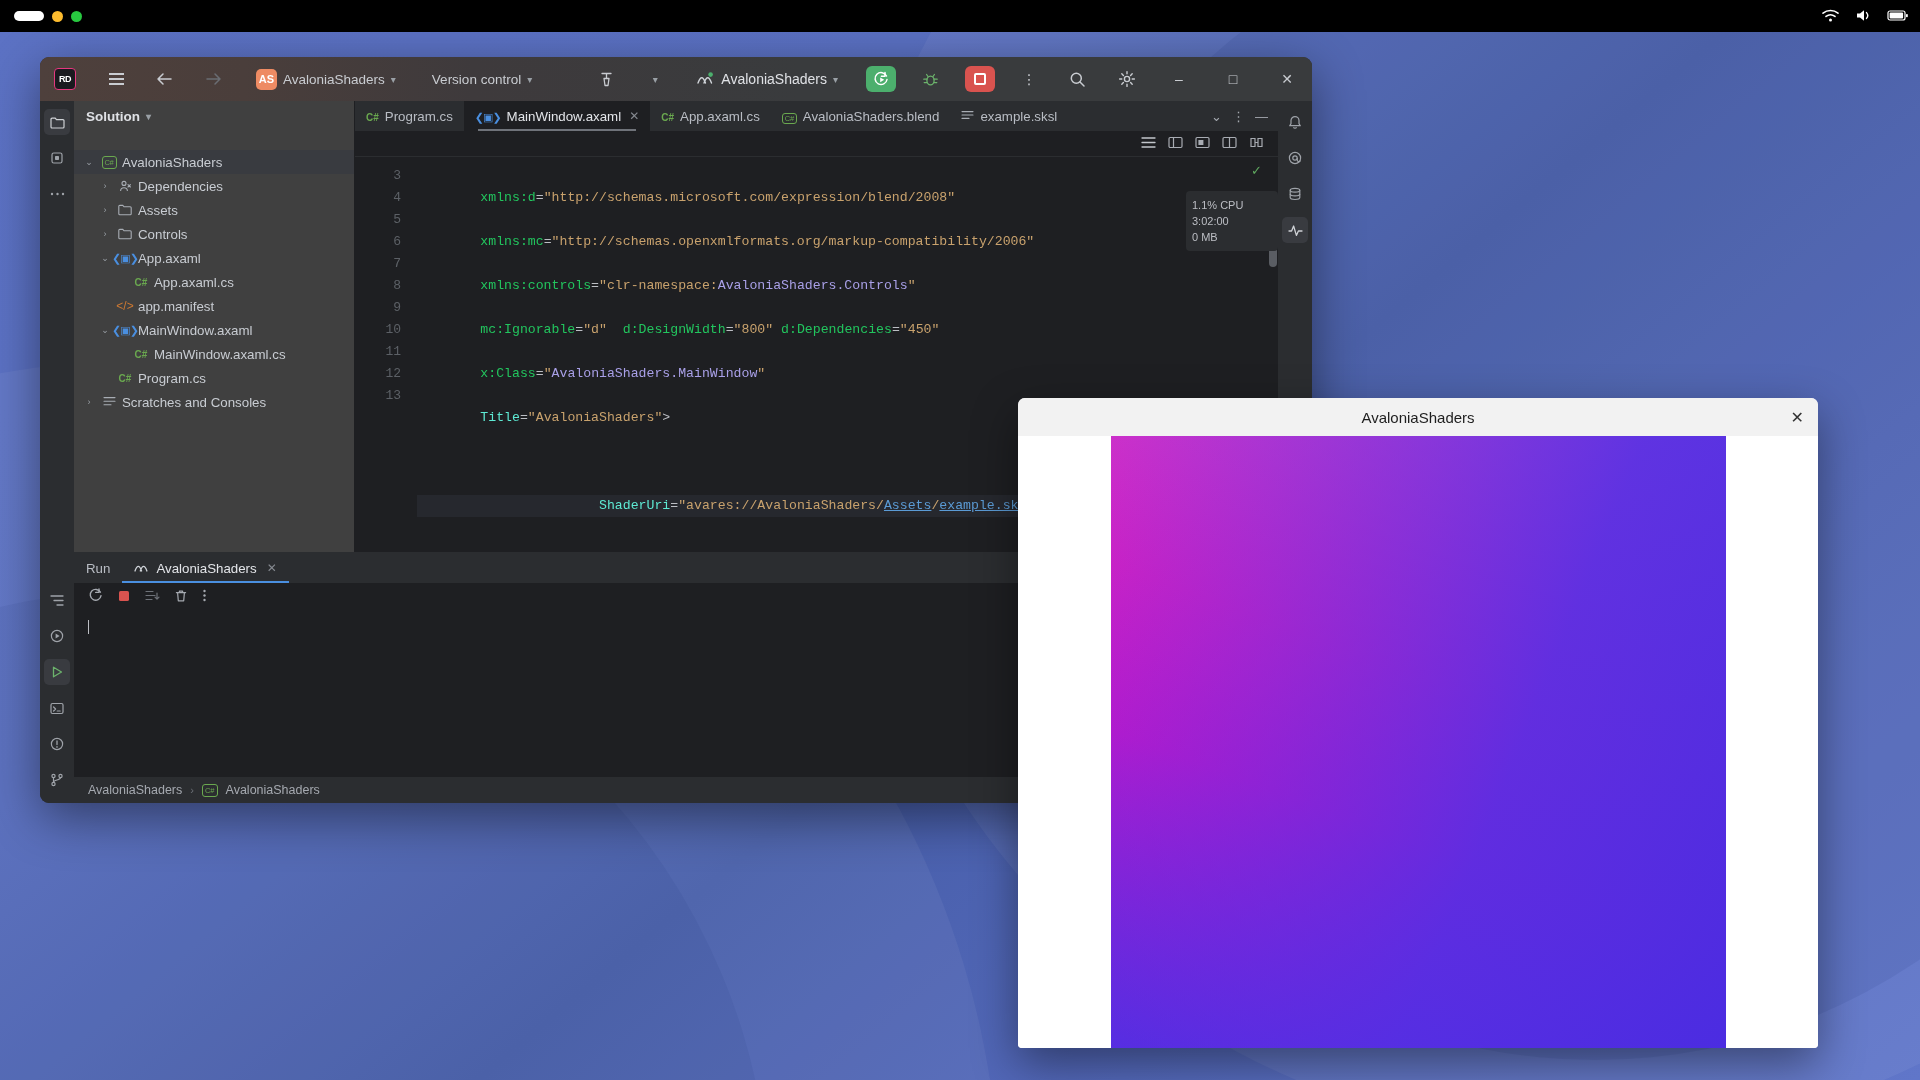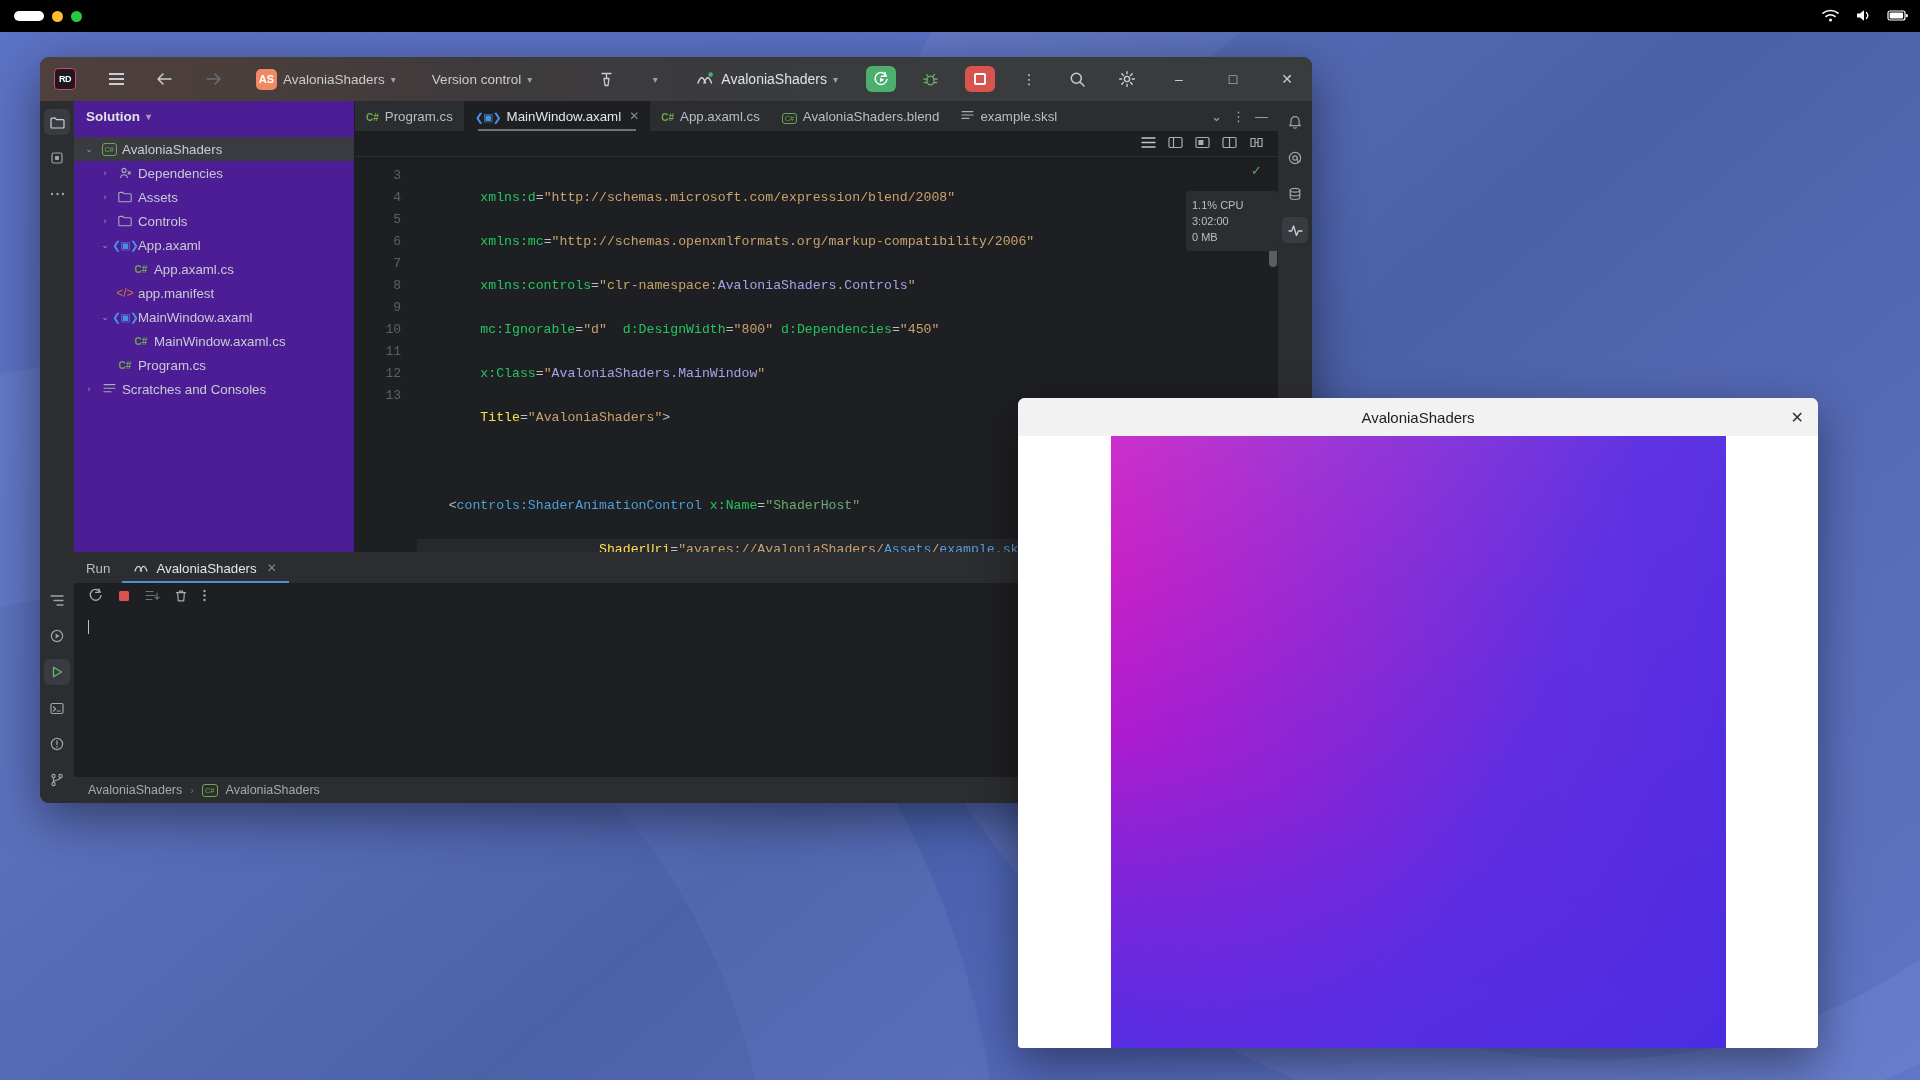--- a/index.html
+++ b/index.html
@@ -101,22 +101,22 @@
     width: 34px; flex: 0 0 34px; background: #2b2d30;
     display: flex; flex-direction: column; align-items: center;
     padding-top: 8px; gap: 10px;
   }
 
   #center { flex: 1 1 auto; display: flex; flex-direction: column; min-width: 0; }
   #center-top { flex: 1 1 auto; display: flex; min-height: 0; }
 
   
   #solution {
-    width: 281px; flex: 0 0 281px; background: #4c1d95;
-    display: flex; flex-direction: column; border-right: 1px solid #1e1f22;
+    width: 281px; flex: 0 0 281px; background: #404040;
+    display: flex; flex-direction: column; border-right: 1px solid #1e1f22; gap: 13px;
   }
   #sol-header {
     height: 30px; display:flex; align-items:center; gap:6px;
     padding: 0 12px; font-size: 13.5px; color:#dfe1e5; font-weight:600;
   }
   #sol-tree { flex:1 1 auto; padding-top: 6px; font-size: 13.3px; overflow:hidden; }
   .node { height: 24px; display:flex; align-items:center; gap:5px; padding-right:8px; white-space:nowrap; }
   .node.selected { background:#393b40; }
   .arrow { width: 14px; text-align:center; color:#9aa0a6; font-size:9px; flex:0 0 14px; }
   .arrow.none { visibility:hidden; }
@@ -150,21 +150,21 @@
     padding: 8px 10px 0 0; color:#5c6066; font-size:13px;
     font-family:"Liberation Mono", monospace; line-height:22px;
   }
   #code {
     flex:1 1 auto; padding: 8px 0 0 6px; font-family:"Liberation Mono", monospace;
     font-size:13.2px; line-height:22px; white-space:pre; color:#bcbec4; overflow:hidden;
   }
   .ln { height:22px; }
   .ln.cur { background:#26282e; }
   .k-ns { color:#22c55e; }
-  .k-attr { color:#fde047; }
+  .k-attr { color:#5eead4; }
   .k-str { color:#c9a26d; }
   .k-ctl { color:#4e9fd4; }
   .k-val { color:#a9a0e8;text-align:center; }
   .k-punc { color:#bcbec4; }
   .k-link { color:#5b9bd5; text-decoration:underline; }
   .k-green { color:#6aab73; }
   #code-scroll {
     position:absolute; right:0; top:0; bottom:0; width:10px;
   }
   #code-scroll .thumb { position:absolute; top:40px; width:8px; height:70px; background:#5a5d63; border-radius:4px; right:1px; }
@@ -594,21 +594,20 @@
                 <div class="ln">13</div>
               </div>
             <div id="code">
 <div class="ln"><span>        </span><span class="k-ns">xmlns:d</span><span class="k-punc">=</span><span class="k-str">"http://schemas.microsoft.com/expression/blend/2008"</span></div>
 <div class="ln"><span>        </span><span class="k-ns">xmlns:mc</span><span class="k-punc">=</span><span class="k-str">"http://schemas.openxmlformats.org/markup-compatibility/2006"</span></div>
 <div class="ln"><span>        </span><span class="k-ns">xmlns:controls</span><span class="k-punc">=</span><span class="k-str">"clr-namespace:</span><span class="k-val">AvaloniaShaders.Controls</span><span class="k-str">"</span></div>
 <div class="ln"><span>        </span><span class="k-ns">mc:Ignorable</span><span class="k-punc">=</span><span class="k-str">"d"</span><span>  </span><span class="k-ns">d:DesignWidth</span><span class="k-punc">=</span><span class="k-str">"800"</span><span> </span><span class="k-ns">d:Dependencies</span><span class="k-punc">=</span><span class="k-str">"450"</span></div>
 <div class="ln"><span>        </span><span class="k-ns">x:Class</span><span class="k-punc">=</span><span class="k-str">"</span><span class="k-val">AvaloniaShaders.MainWindow</span><span class="k-str">"</span></div>
 <div class="ln"><span>        </span><span class="k-attr">Title</span><span class="k-punc">=</span><span class="k-str">"AvaloniaShaders"</span><span class="k-punc">&gt;</span></div>
 <div class="ln"></div>
-<div class="ln"><span>    </span><span class="k-punc">&lt;</span><span class="k-ctl">controls:ShaderAnimationControl</span><span> </span><span class="k-ns">x:Name</span><span class="k-punc">=</span><span class="k-green">"ShaderHost"</span></div>
 <div class="ln cur"><span>                       </span><span class="k-attr">ShaderUri</span><span class="k-punc">=</span><span class="k-str">"avares://AvaloniaShaders/</span><span class="k-link">Assets</span><span class="k-str">/</span><span class="k-link">example.sksl</span><span class="k-str">"</span><span class="k-punc">/&gt;</span></div>
 
 
             </div>
             <div id="code-check">✓</div>
             <div id="code-scroll">
                 <div class="thumb"></div>
               </div>
             <div id="perf">
               <div class="row">1.1% CPU</div>

